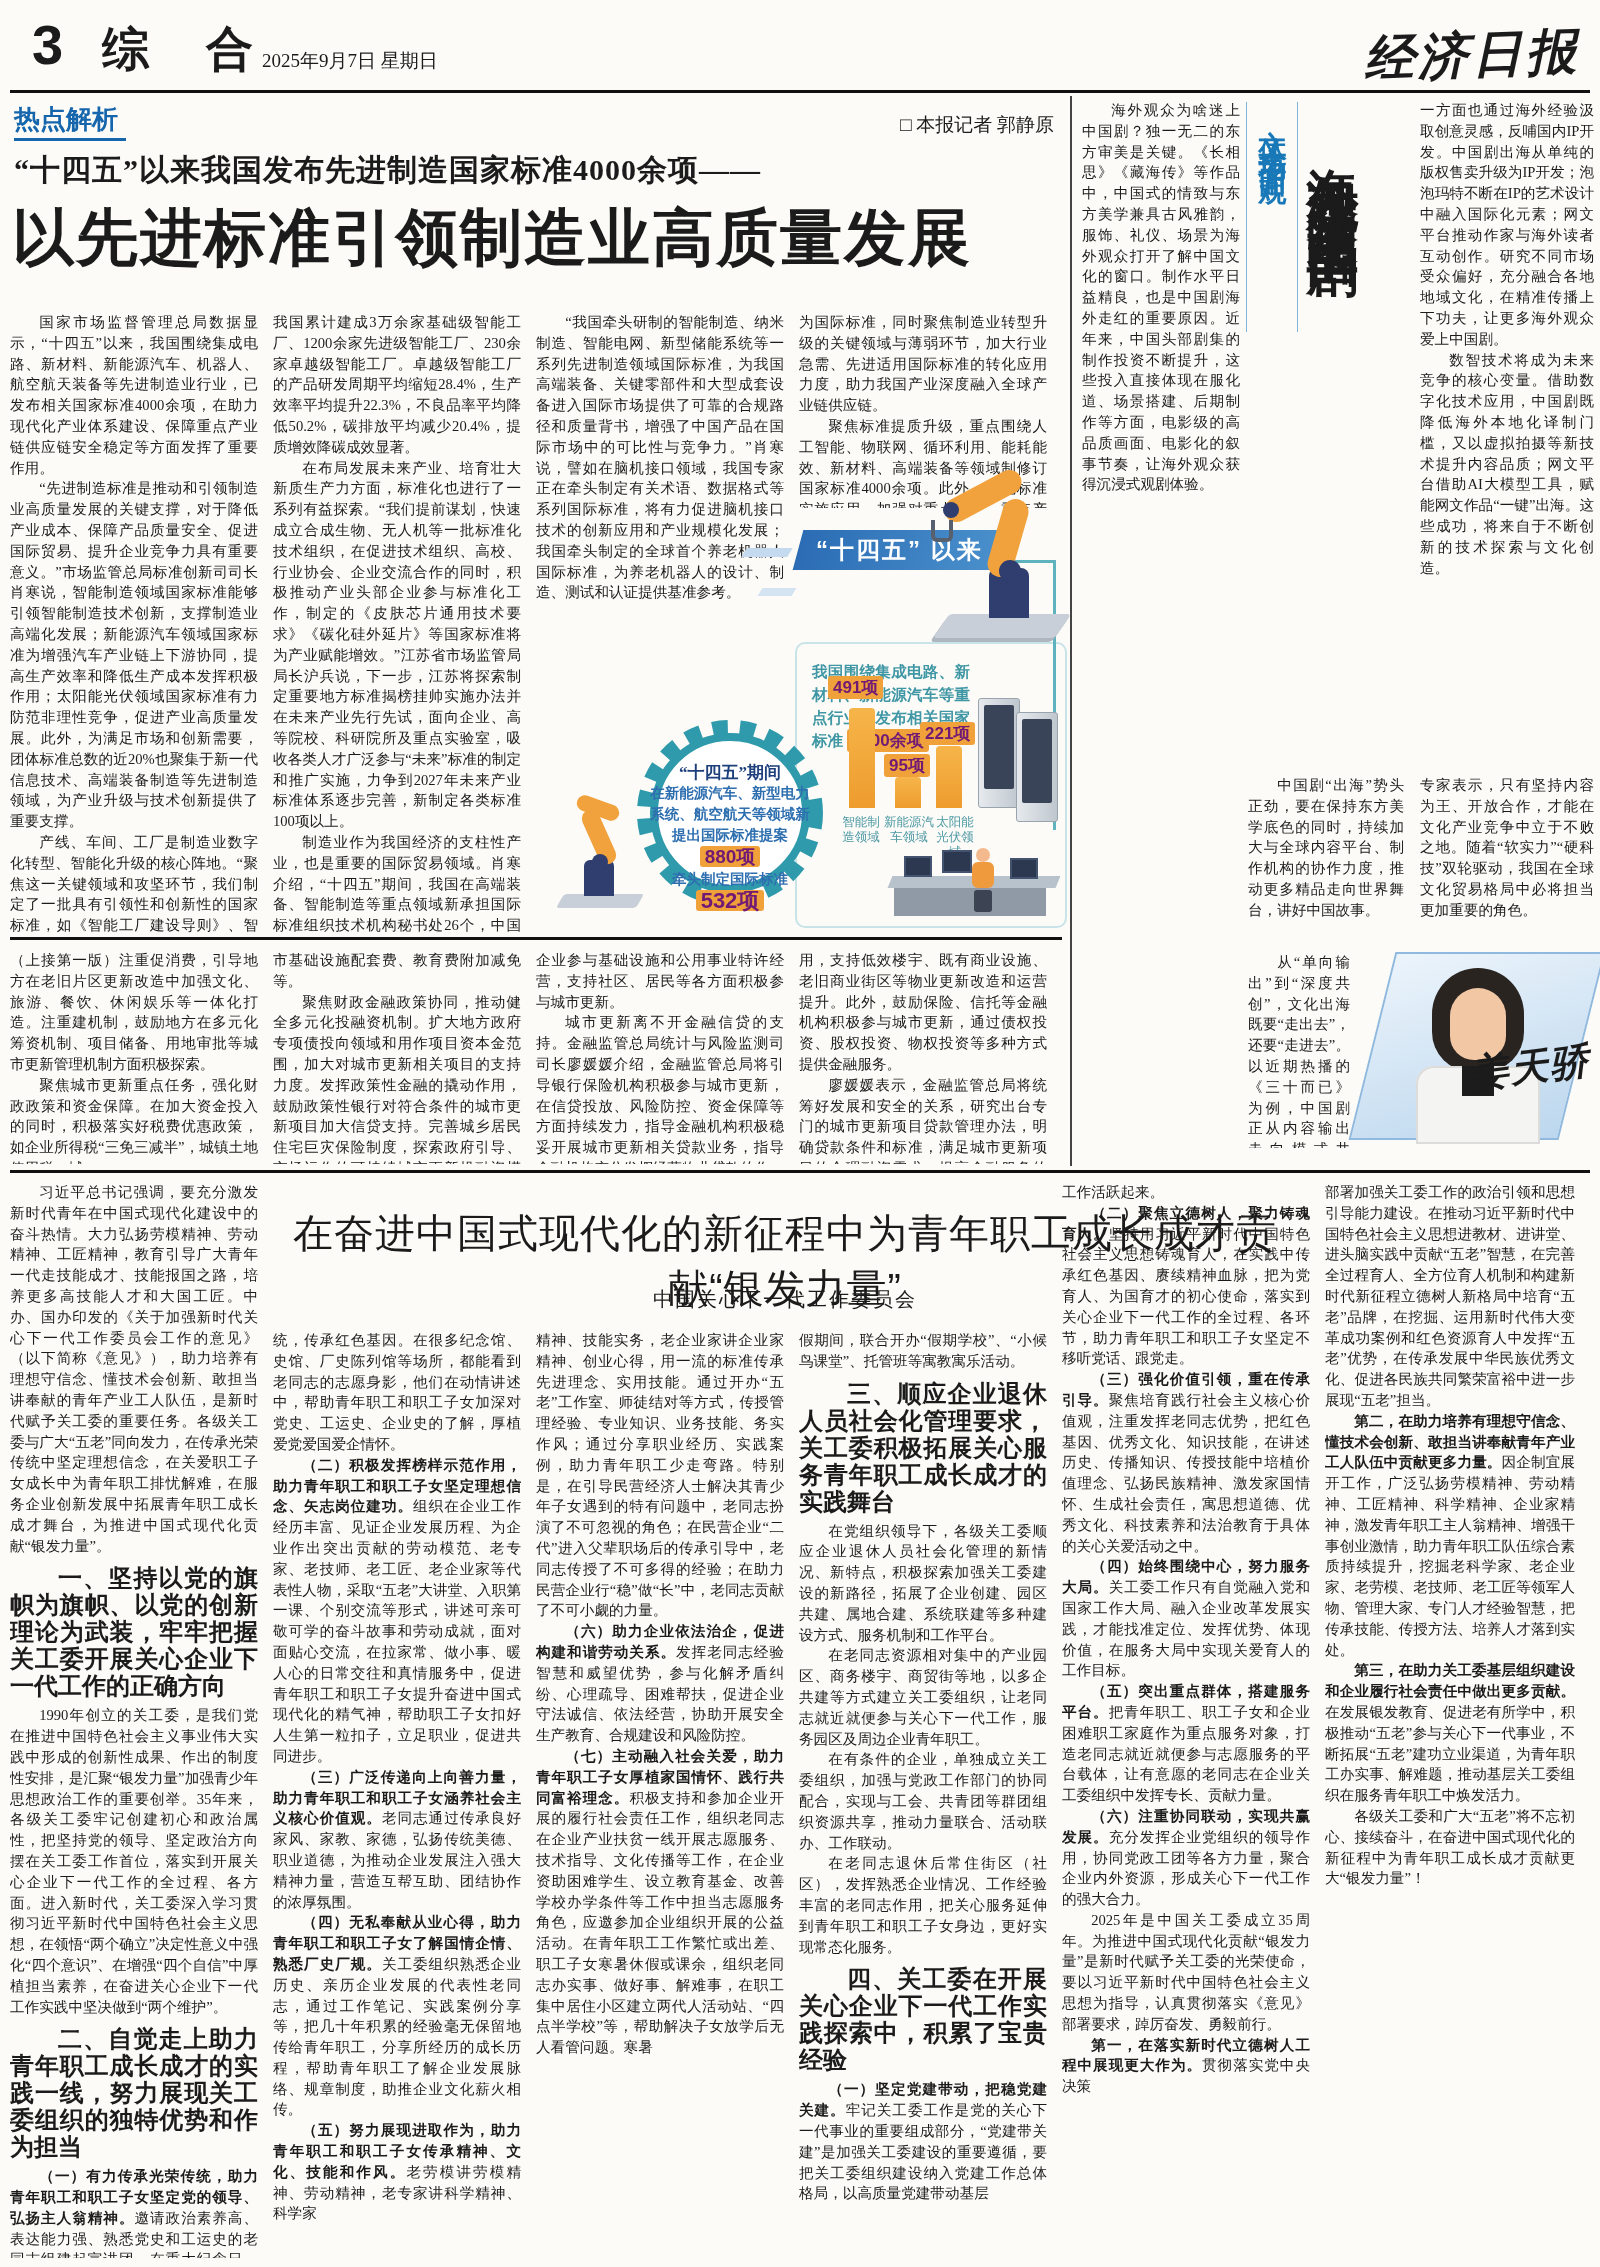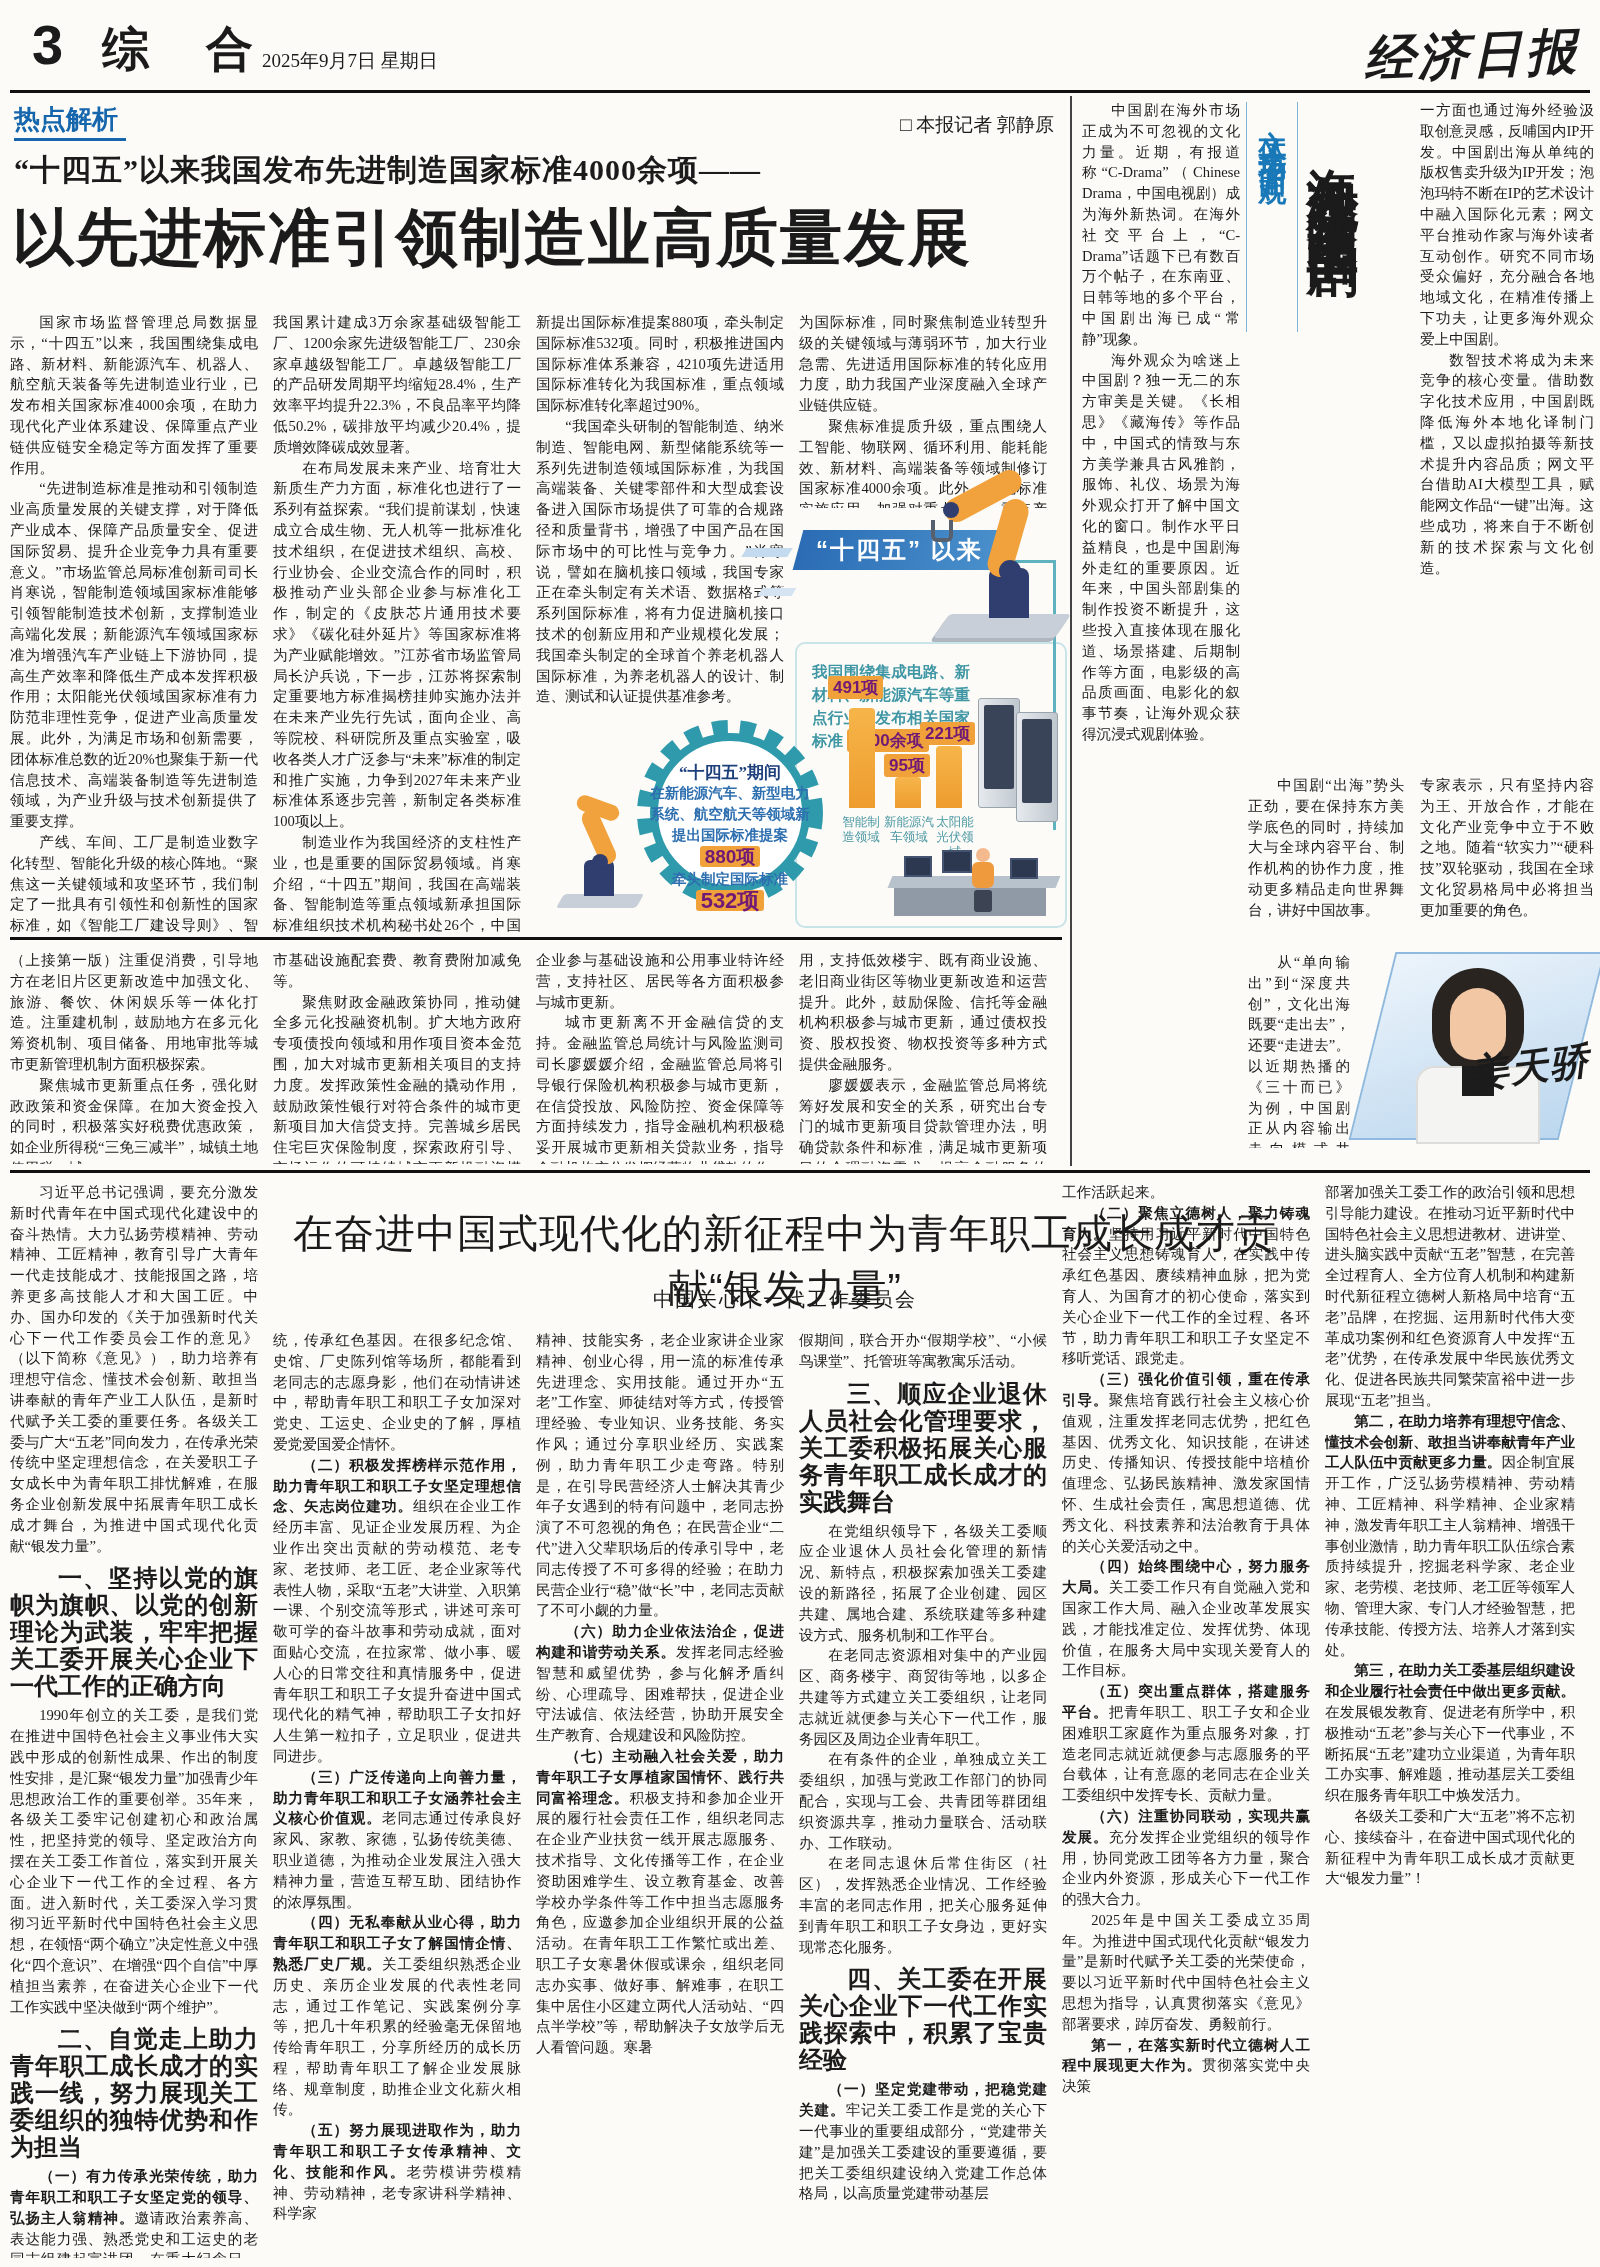--- a/index.html
+++ b/index.html
@@ -75,21 +75,20 @@
       <p>国家市场监督管理总局数据显示，“十四五”以来，我国围绕集成电路、新材料、新能源汽车、机器人、航空航天装备等先进制造业行业，已发布相关国家标准4000余项，在助力现代化产业体系建设、保障重点产业链供应链安全稳定等方面发挥了重要作用。</p>
       <p>“先进制造标准是推动和引领制造业高质量发展的关键支撑，对于降低产业成本、保障产品质量安全、促进国际贸易、提升企业竞争力具有重要意义。”市场监管总局标准创新司司长肖寒说，智能制造领域国家标准能够引领智能制造技术创新，支撑制造业高端化发展；新能源汽车领域国家标准为增强汽车产业链上下游协同，提高生产效率和降低生产成本发挥积极作用；太阳能光伏领域国家标准有力防范非理性竞争，促进产业高质量发展。此外，为满足市场和创新需要，团体标准总数的近20%也聚集于新一代信息技术、高端装备制造等先进制造领域，为产业升级与技术创新提供了重要支撑。</p>
       <p>产线、车间、工厂是制造业数字化转型、智能化升级的核心阵地。“聚焦这一关键领域和攻坚环节，我们制定了一批具有引领性和创新性的国家标准，如《智能工厂建设导则》、智能工厂通用技术要求、智能工厂安全控制要求等，为企业的智能化改造提供了明确方向和实施路径。”市场监管总局标准技术司副司长魏宏介绍，目前，</p>
     </div>
   <div class="col" style="left:273px;top:312px;height:622px;">
       <p class="cont">我国累计建成3万余家基础级智能工厂、1200余家先进级智能工厂、230余家卓越级智能工厂。卓越级智能工厂的产品研发周期平均缩短28.4%，生产效率平均提升22.3%，不良品率平均降低50.2%，碳排放平均减少20.4%，提质增效降碳成效显著。</p>
       <p>在布局发展未来产业、培育壮大新质生产力方面，标准化也进行了一系列有益探索。“我们提前谋划，快速成立合成生物、无人机等一批标准化技术组织，在促进技术组织、高校、行业协会、企业交流合作的同时，积极推动产业头部企业参与标准化工作，制定的《皮肤芯片通用技术要求》《碳化硅外延片》等国家标准将为产业赋能增效。”江苏省市场监管局局长沪兵说，下一步，江苏将探索制定重要地方标准揭榜挂帅实施办法并在未来产业先行先试，面向企业、高等院校、科研院所及重点实验室，吸收各类人才广泛参与“未来”标准的制定和推广实施，力争到2027年未来产业标准体系逐步完善，新制定各类标准100项以上。</p>
       <p>制造业作为我国经济的支柱性产业，也是重要的国际贸易领域。肖寒介绍，“十四五”期间，我国在高端装备、智能制造等重点领域新承担国际标准组织技术机构秘书处26个，中国专家新担任技术机构主席30个，新担任国际标准制修订工作组召集人486个，在新能源汽车、新型电力系统、航空航天等领域</p>
     </div>
   <div class="col" style="left:536px;top:312px;height:392px;">
-      <p class="cont">新提出国际标准提案880项，牵头制定国际标准532项。同时，积极推进国内国际标准体系兼容，4210项先进适用国际标准转化为我国标准，重点领域国际标准转化率超过90%。</p>
       <p>“我国牵头研制的智能制造、纳米制造、智能电网、新型储能系统等一系列先进制造领域国际标准，为我国高端装备、关键零部件和大型成套设备进入国际市场提供了可靠的合规路径和质量背书，增强了中国产品在国际市场中的可比性与竞争力。”肖寒说，譬如在脑机接口领域，我国专家正在牵头制定有关术语、数据格式等系列国际标准，将有力促进脑机接口技术的创新应用和产业规模化发展；我国牵头制定的全球首个养老机器人国际标准，为养老机器人的设计、制造、测试和认证提供基准参考。</p>
     </div>
   <div class="col" style="left:799px;top:312px;height:196px;">
       <p class="cont">为国际标准，同时聚焦制造业转型升级的关键领域与薄弱环节，加大行业急需、先进适用国际标准的转化应用力度，助力我国产业深度融入全球产业链供应链。</p>
       <p>聚焦标准提质升级，重点围绕人工智能、物联网、循环利用、能耗能效、新材料、高端装备等领域制修订国家标准4000余项。此外，强化标准实施应用，加强对重点领域、重点产业链的标准实施情况监测，推动标准与产业、财政、金融、税收等政策的协同配套，确保标准实施效能充分发挥。</p>
     </div>
 
   <div class="abs frame" style="left:795px;top:642px;width:268px;height:282px;"></div>
   <div class="abs" style="left:1053px;top:560px;width:3px;height:270px;background:#5fb3bf;"></div>
   <div class="abs" style="left:1000px;top:560px;width:56px;height:3px;background:#5fb3bf;"></div>
@@ -177,21 +176,20 @@
       <p>城市更新离不开金融信贷的支持。金融监管总局统计与风险监测司司长廖媛媛介绍，金融监管总局将引导银行保险机构积极参与城市更新，在信贷投放、风险防控、资金保障等方面持续发力，指导金融机构积极稳妥开展城市更新相关贷款业务，指导金融机构充分发挥经营物业贷款的作</p>
     </div>
   <div class="col" style="left:799px;top:950px;height:214px;">
       <p class="cont">用，支持低效楼宇、既有商业设施、老旧商业街区等物业更新改造和运营提升。此外，鼓励保险、信托等金融机构积极参与城市更新，通过债权投资、股权投资、物权投资等多种方式提供金融服务。</p>
       <p>廖媛媛表示，金融监管总局将统筹好发展和安全的关系，研究出台专门的城市更新项目贷款管理办法，明确贷款条件和标准，满足城市更新项目的合理融资需求，提高金融服务的及时性和有效性。</p>
     </div>
 
   <div class="abs" style="left:1070px;top:96px;width:2px;height:1070px;background:#444;"></div>
 
   <div class="col colnarrow" style="left:1082px;top:100px;height:1044px;">
-      <p>中国剧在海外市场正成为不可忽视的文化力量。近期，有报道称“C-Drama”（Chinese Drama，中国电视剧）成为海外新热词。在海外社交平台上，“C-Drama”话题下已有数百万个帖子，在东南亚、日韩等地的多个平台，中国剧出海已成“常静”现象。</p>
       <p>海外观众为啥迷上中国剧？独一无二的东方审美是关键。《长相思》《藏海传》等作品中，中国式的情致与东方美学兼具古风雅韵，服饰、礼仪、场景为海外观众打开了解中国文化的窗口。制作水平日益精良，也是中国剧海外走红的重要原因。近年来，中国头部剧集的制作投资不断提升，这些投入直接体现在服化道、场景搭建、后期制作等方面，电影级的高品质画面、电影化的叙事节奏，让海外观众获得沉浸式观剧体验。</p>
     </div>
 
   <div class="abs vlabel" style="left:1246px;top:102px;height:218px;">文体市场面面观</div>
 
   <div class="abs vheadline" style="left:1298px;top:126px;height:648px;">海外观众为啥迷上中国剧</div>
 
   <div class="col" style="left:1420px;top:100px;width:174px;height:660px;">
       <p class="cont">一方面也通过海外经验汲取创意灵感，反哺国内IP开发。中国剧出海从单纯的版权售卖升级为IP开发；泡泡玛特不断在IP的艺术设计中融入国际化元素；网文平台推动作家与海外读者互动创作。研究不同市场受众偏好，充分融合各地地域文化，在精准传播上下功夫，让更多海外观众爱上中国剧。</p>
       <p>数智技术将成为未来竞争的核心变量。借助数字化技术应用，中国剧既降低海外本地化译制门槛，又以虚拟拍摄等新技术提升内容品质；网文平台借助AI大模型工具，赋能网文作品“一键”出海。这些成功，将来自于不断创新的技术探索与文化创造。</p>

